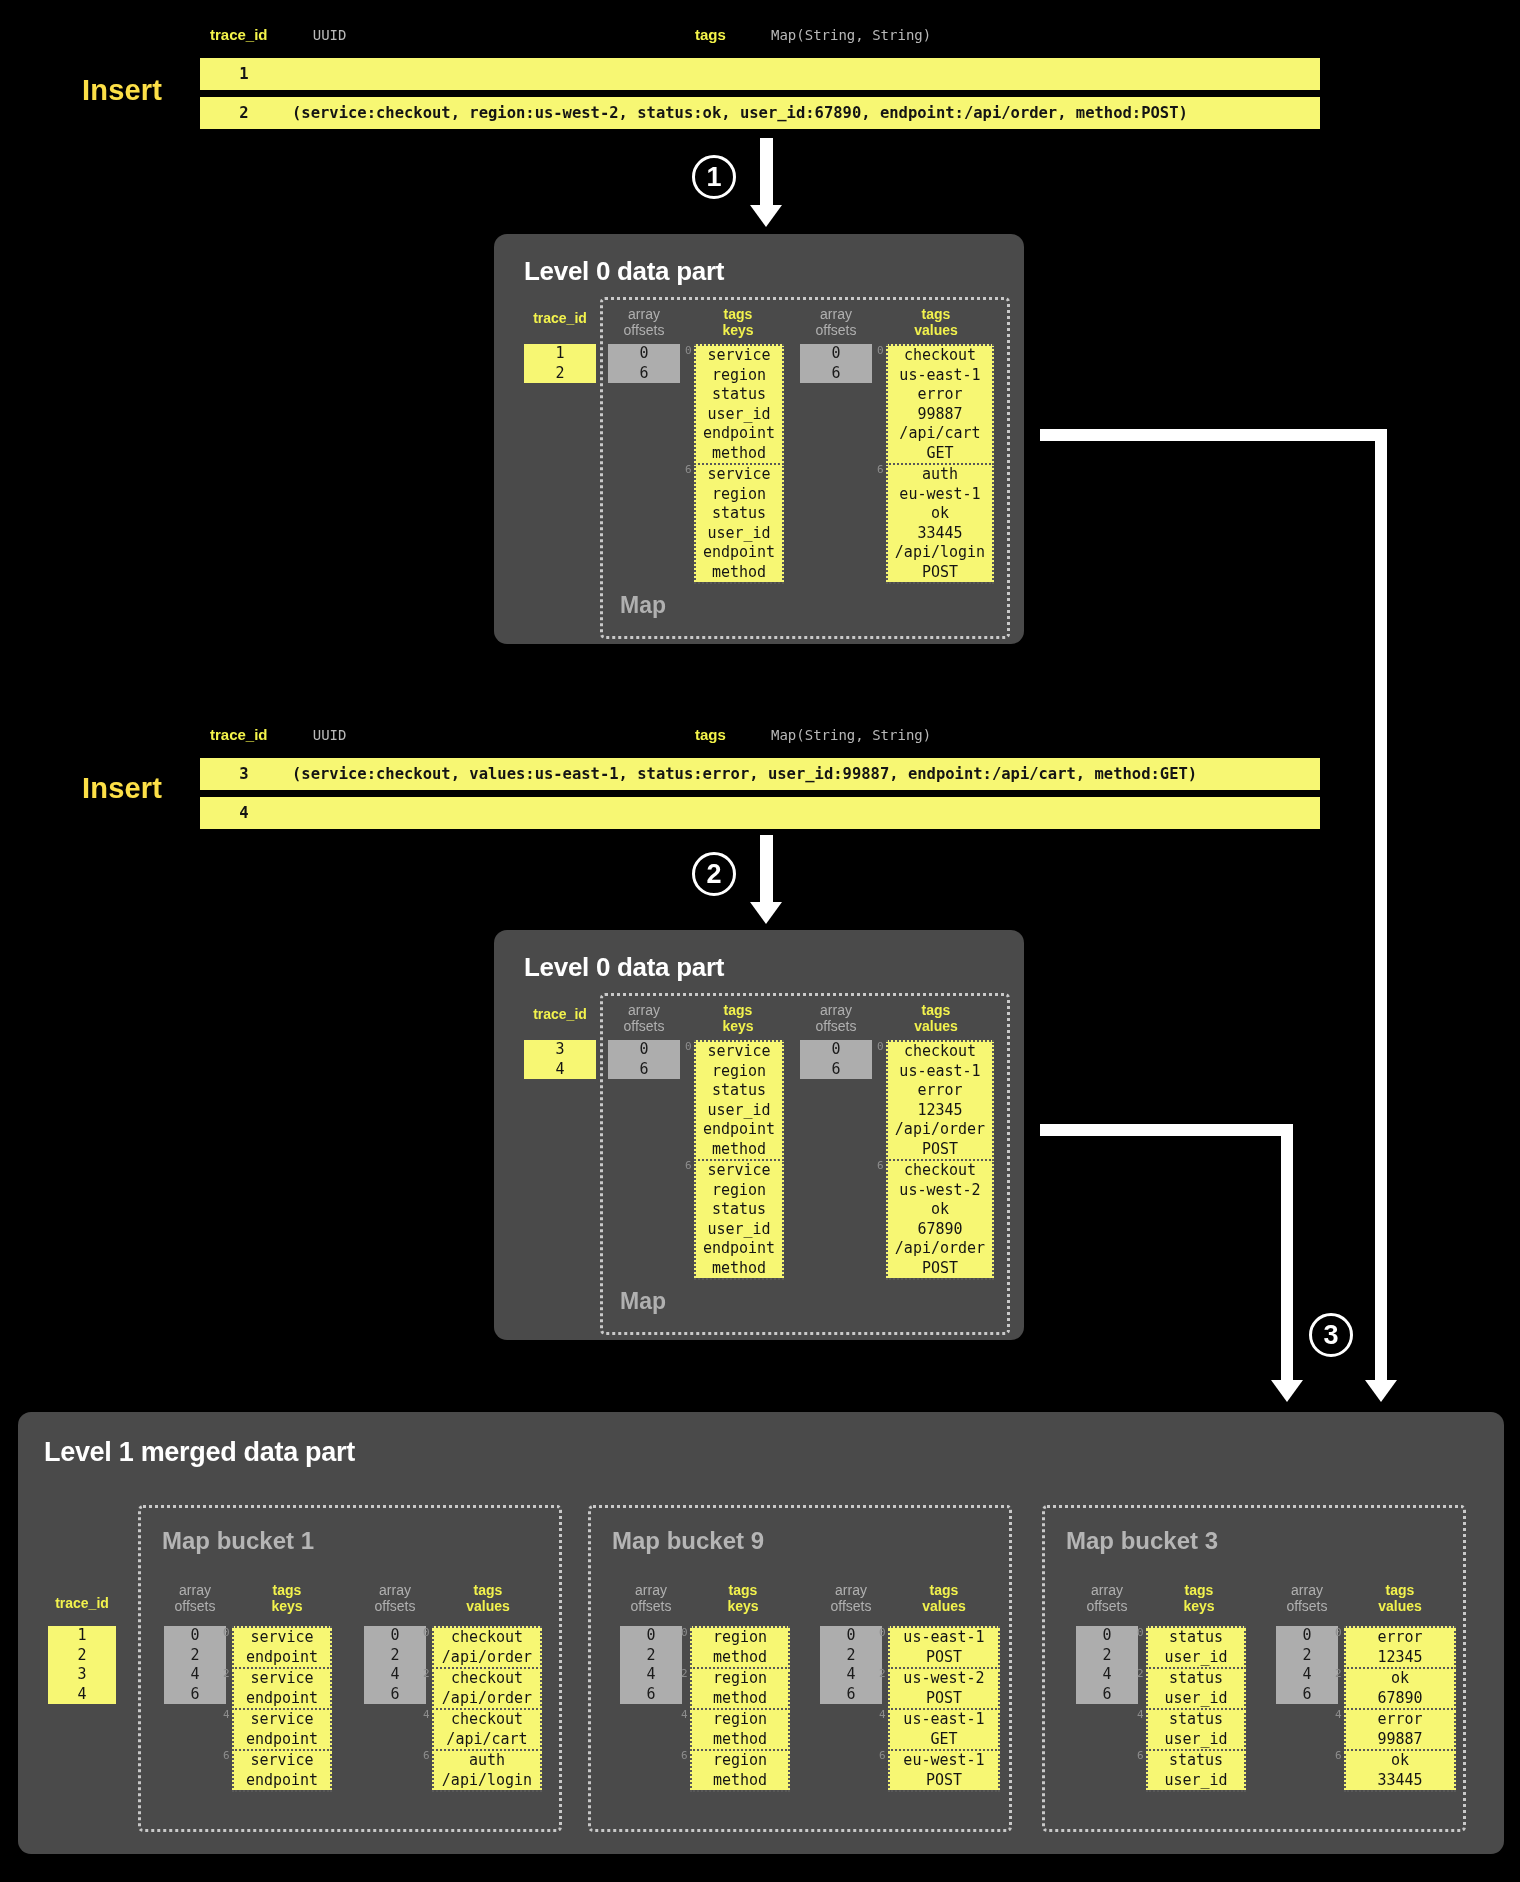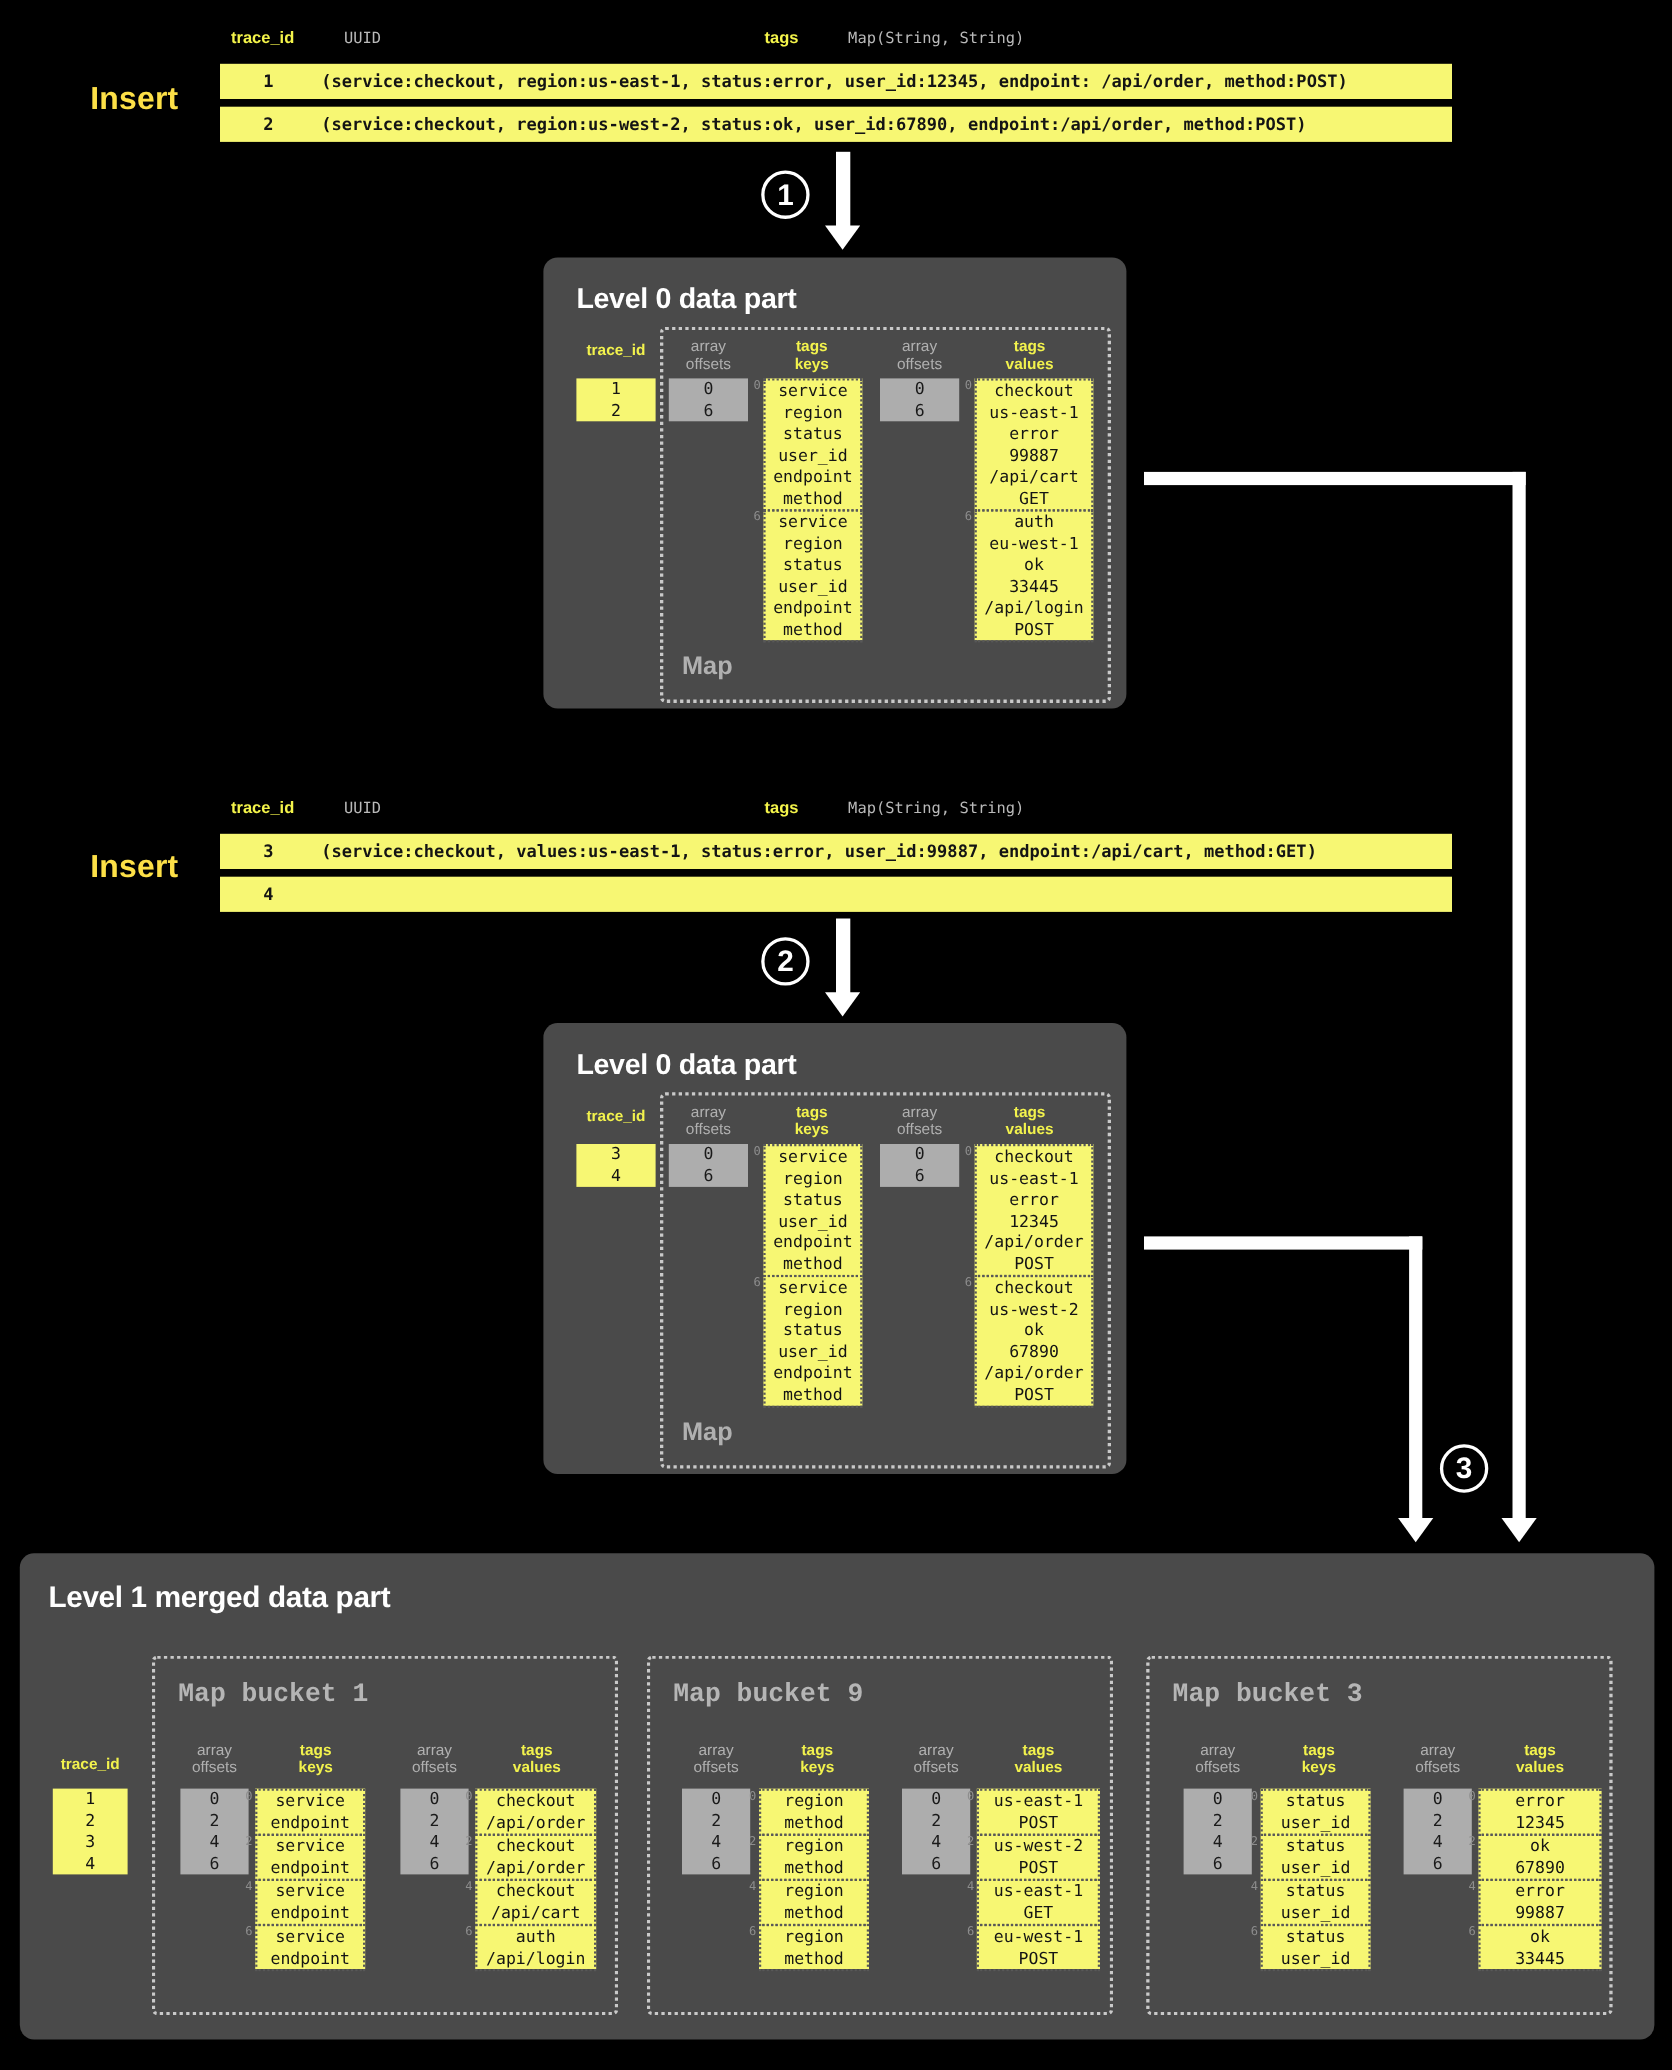--- a/index.html
+++ b/index.html
@@ -68,21 +68,20 @@
     color: #b0b0b0;
     font-weight: bold;
     font-size: 23px;
     text-align: right;
   }
   .bucket-label {
     position: absolute;
     color: #b5b5b5;
     font-weight: bold;
     font-size: 24px;
-    font-family: Liberation Mono, monospace;
   }
 
   .colhead {
     position: absolute;
     text-align: center;
     font-size: 14px;
     line-height: 16px;
     white-space: nowrap;
   }
   .colhead.yellow { color:#f2f24d; font-weight:bold; }
@@ -153,21 +152,20 @@
   <div class="ins-head" style="left:210px; top:26px;">
     <span class="nm">trace_id</span>
     <span class="ty">UUID</span>
   </div>
   <div class="ins-head" style="left:695px; top:26px;">
     <span class="nm">tags</span>
     <span class="ty">Map(String, String)</span>
   </div>
   <div class="ins-row" style="left:200px; top:58px; width:1120px; height:32px;">
     <span class="id">1</span>
-    <span class="tg">(service:checkout, region:us-east-1, status:error, user_id:12345, endpoint: /api/order, method:POST)</span>
   </div>
   <div class="ins-row" style="left:200px; top:97px; width:1120px; height:32px;">
     <span class="id">2</span>
     <span class="tg">(service:checkout, region:us-west-2, status:ok, user_id:67890, endpoint:/api/order, method:POST)</span>
   </div>
 
   <div class="vline" style="left:760px; top:138px; width:13px; height:72px;"></div>
   <div class="arrowhead" style="left:750px; top:205px;"></div>
   <div class="stepnum" style="left:692px; top:155px;">1</div>
 

